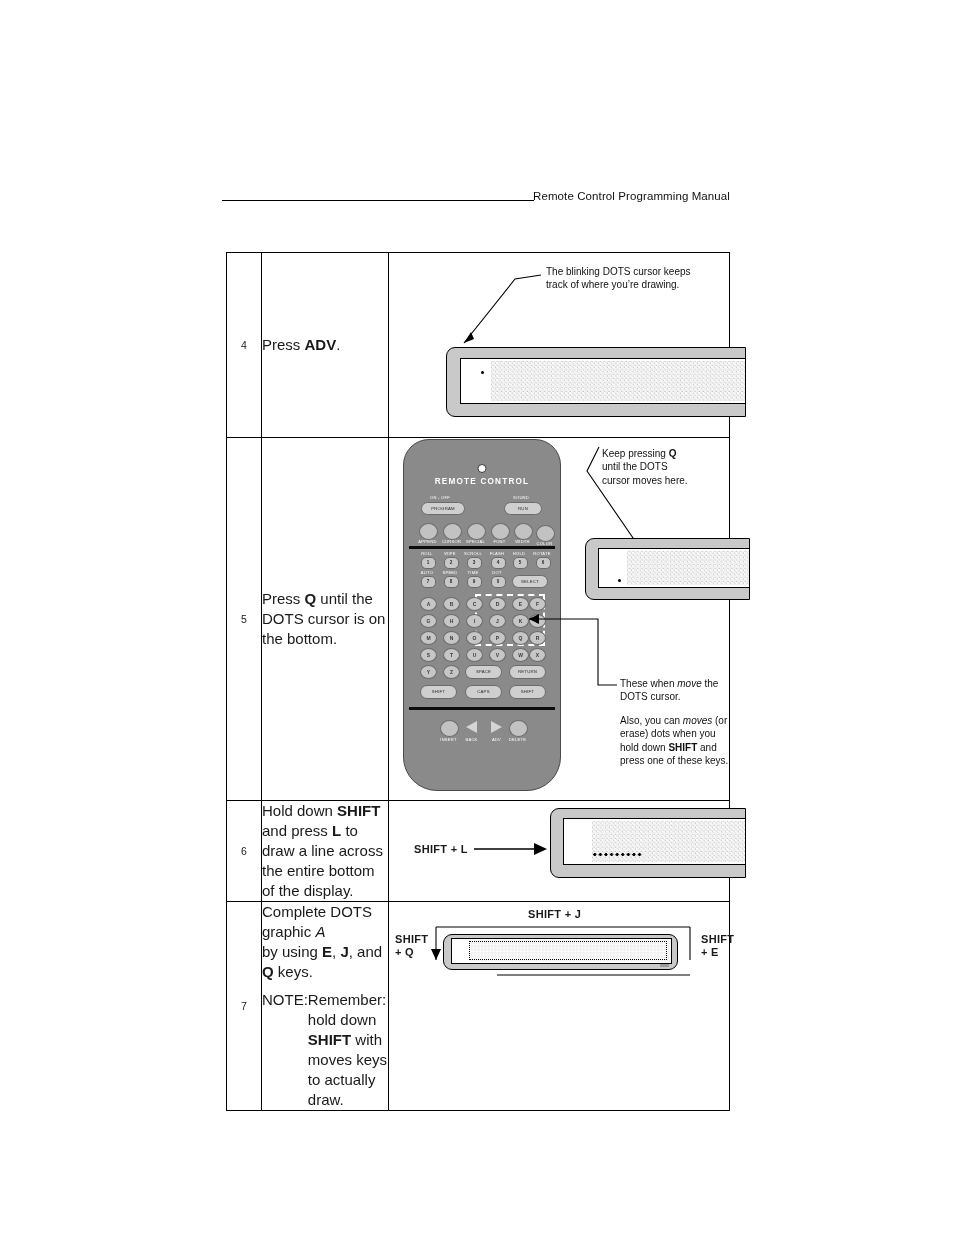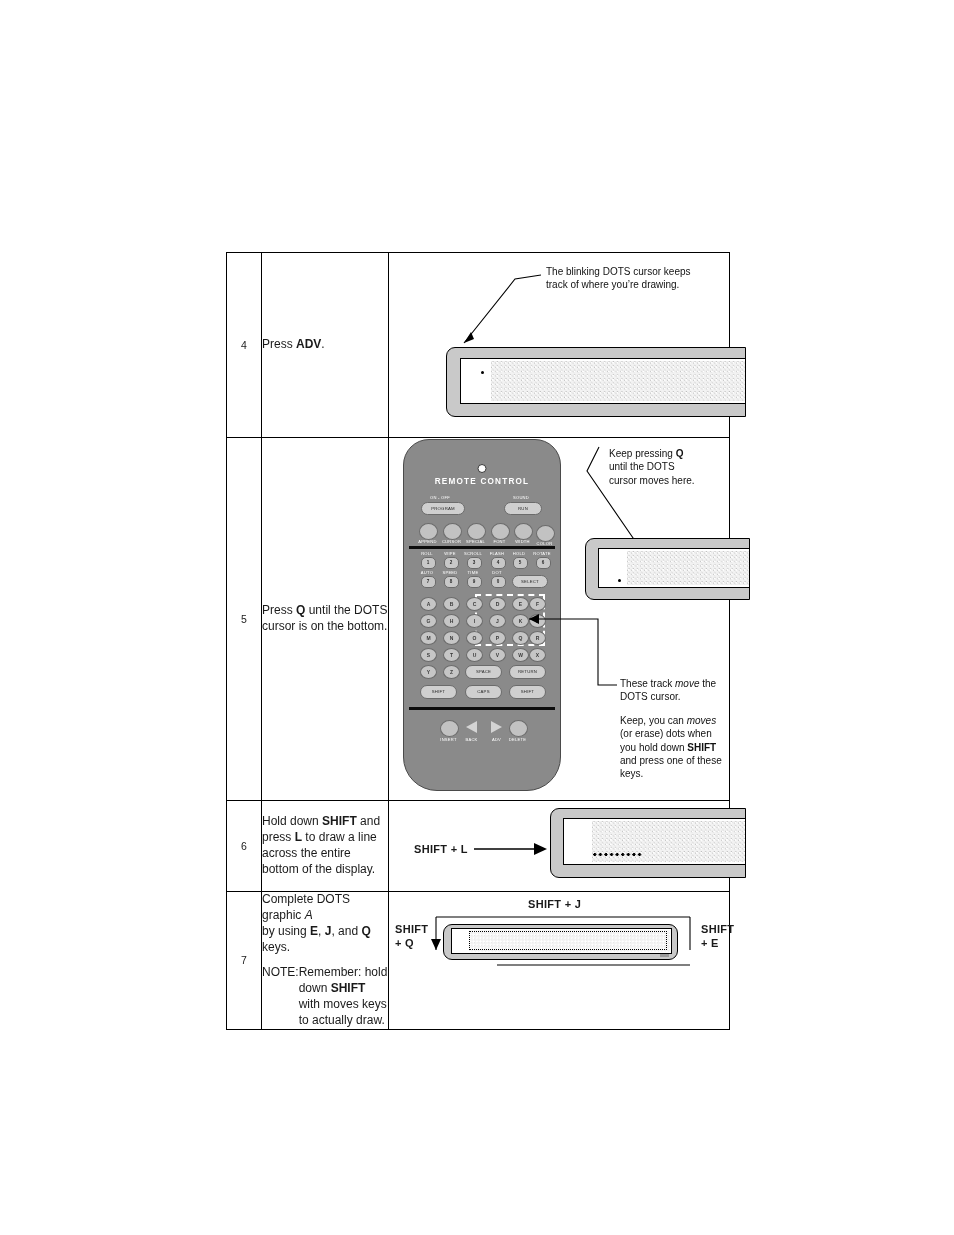--- a/index.html
+++ b/index.html
@@ -13,21 +13,21 @@
 
   
   .header{position:absolute;left:222px;top:190px;width:508px;height:22px;}
   .header-rule{position:absolute;left:0;top:10px;width:312px;height:1px;background:#000;}
   .header-title{position:absolute;right:0;top:0;font-size:11.5px;color:#111;letter-spacing:.1px;white-space:nowrap;}
 
   
   .tbl{position:absolute;left:226px;top:252px;width:504px;border:1px solid #000;border-collapse:collapse;}
   .tbl td{border:1px solid #000;vertical-align:middle;padding:0;}
   .c-num{width:34px;text-align:center;font-size:10.5px;}
-  .c-txt{width:126px;padding:6px 7px 6px 8px;font-size:12px;line-height:1.33;}
+  .c-txt{width:126px;padding:6px 7px 6px 8px;font-size:15px;line-height:1.33;}
   .c-fig{position:relative;}
   b{font-weight:bold;}
   i{}
 
   
   .panel{position:absolute;box-sizing:border-box;}
   .panel .shell{
     position:absolute;inset:0;background:#c9c9c9;border:1px solid #000;
     border-radius:9px 0 0 9px;
   }
@@ -85,20 +85,24 @@
   
   .footer{position:absolute;left:217px;top:1048px;width:513px;height:18px;font-size:11.5px;color:#111;}
   .footer .fl{position:absolute;left:0;top:0;white-space:nowrap;}
   .footer .fr{position:absolute;right:0;top:0;}
 </style>
 </head>
 <body>
 
 <div class="page">
 
+  <div class="header">
+    <div class="header-rule"></div>
+    <div class="header-title">Remote Control Programming Manual</div>
+  </div>
 
   <table class="tbl">
 
     <tbody>
         <tr>
       <td class="c-num">
         <span>4</span>
       </td>
       <td class="c-txt">
         <span>Press </span><b>ADV</b><span>.</span>
@@ -229,21 +233,21 @@
             <div class="rnd" style="left:37px;top:281px;width:17px;height:15px;"></div>
             <div class="tri left" style="left:63px;top:282px;"></div>
             <div class="tri right" style="left:88px;top:282px;"></div>
             <div class="rnd" style="left:106px;top:281px;width:17px;height:15px;"></div>
             <div class="minilbl" style="left:45.5px;top:298px;">INSERT</div>
             <div class="minilbl" style="left:68.5px;top:298px;">BACK</div>
             <div class="minilbl" style="left:93.5px;top:298px;">ADV</div>
             <div class="minilbl" style="left:114.5px;top:298px;">DELETE</div>
           </div>
 
-          <div class="callout" style="left:220px;top:9px;width:120px;">
+          <div class="callout" style="left:213px;top:9px;width:120px;">
             <div><span>Keep pressing </span><b>Q</b></div>
             <div>until the DOTS</div>
             <div>cursor moves here.</div>
           </div>
 
           <svg width="344" height="362">
             <path d="M210,9 L198,33 L253,113" stroke="#000" stroke-width="1.1" fill="none"></path>
             <path d="M253,113 L243,106 L249,101 Z" fill="#000"></path>
 
             <path d="M140,181 L209,181 L209,247 L228,247" stroke="#000" stroke-width="1.1" fill="none"></path>
@@ -252,24 +256,24 @@
 
           <div class="panel" style="left:196px;top:100px;width:165px;height:62px;">
             <div class="shell"></div>
             <div class="screen" style="left:13px;top:10px;right:0;height:40px;">
               <div class="dotfield" style="left:28px;top:2px;right:0;bottom:2px;"></div>
               <div class="litdot" style="left:19px;top:30px;"></div>
             </div>
           </div>
 
           <div class="callout" style="left:231px;top:239px;width:110px;">
-            <div><span>These track </span><i>move</i><span> the</span></div>
+            <div><span>These when </span><i>move</i><span> the</span></div>
             <div>DOTS cursor.</div>
             <div style="height:10px;"></div>
-            <div><span>Keep, you can </span><i>moves</i><span> (or erase) dots when you hold down </span><b>SHIFT</b><span> and press one of these keys.</span></div>
+            <div><span>Also, you can </span><i>moves</i><span> (or erase) dots when you hold down </span><b>SHIFT</b><span> and press one of these keys.</span></div>
           </div>
 
         </div>
       </td>
     </tr>
 
     <tr>
       <td class="c-num">
         <span>6</span>
       </td>

